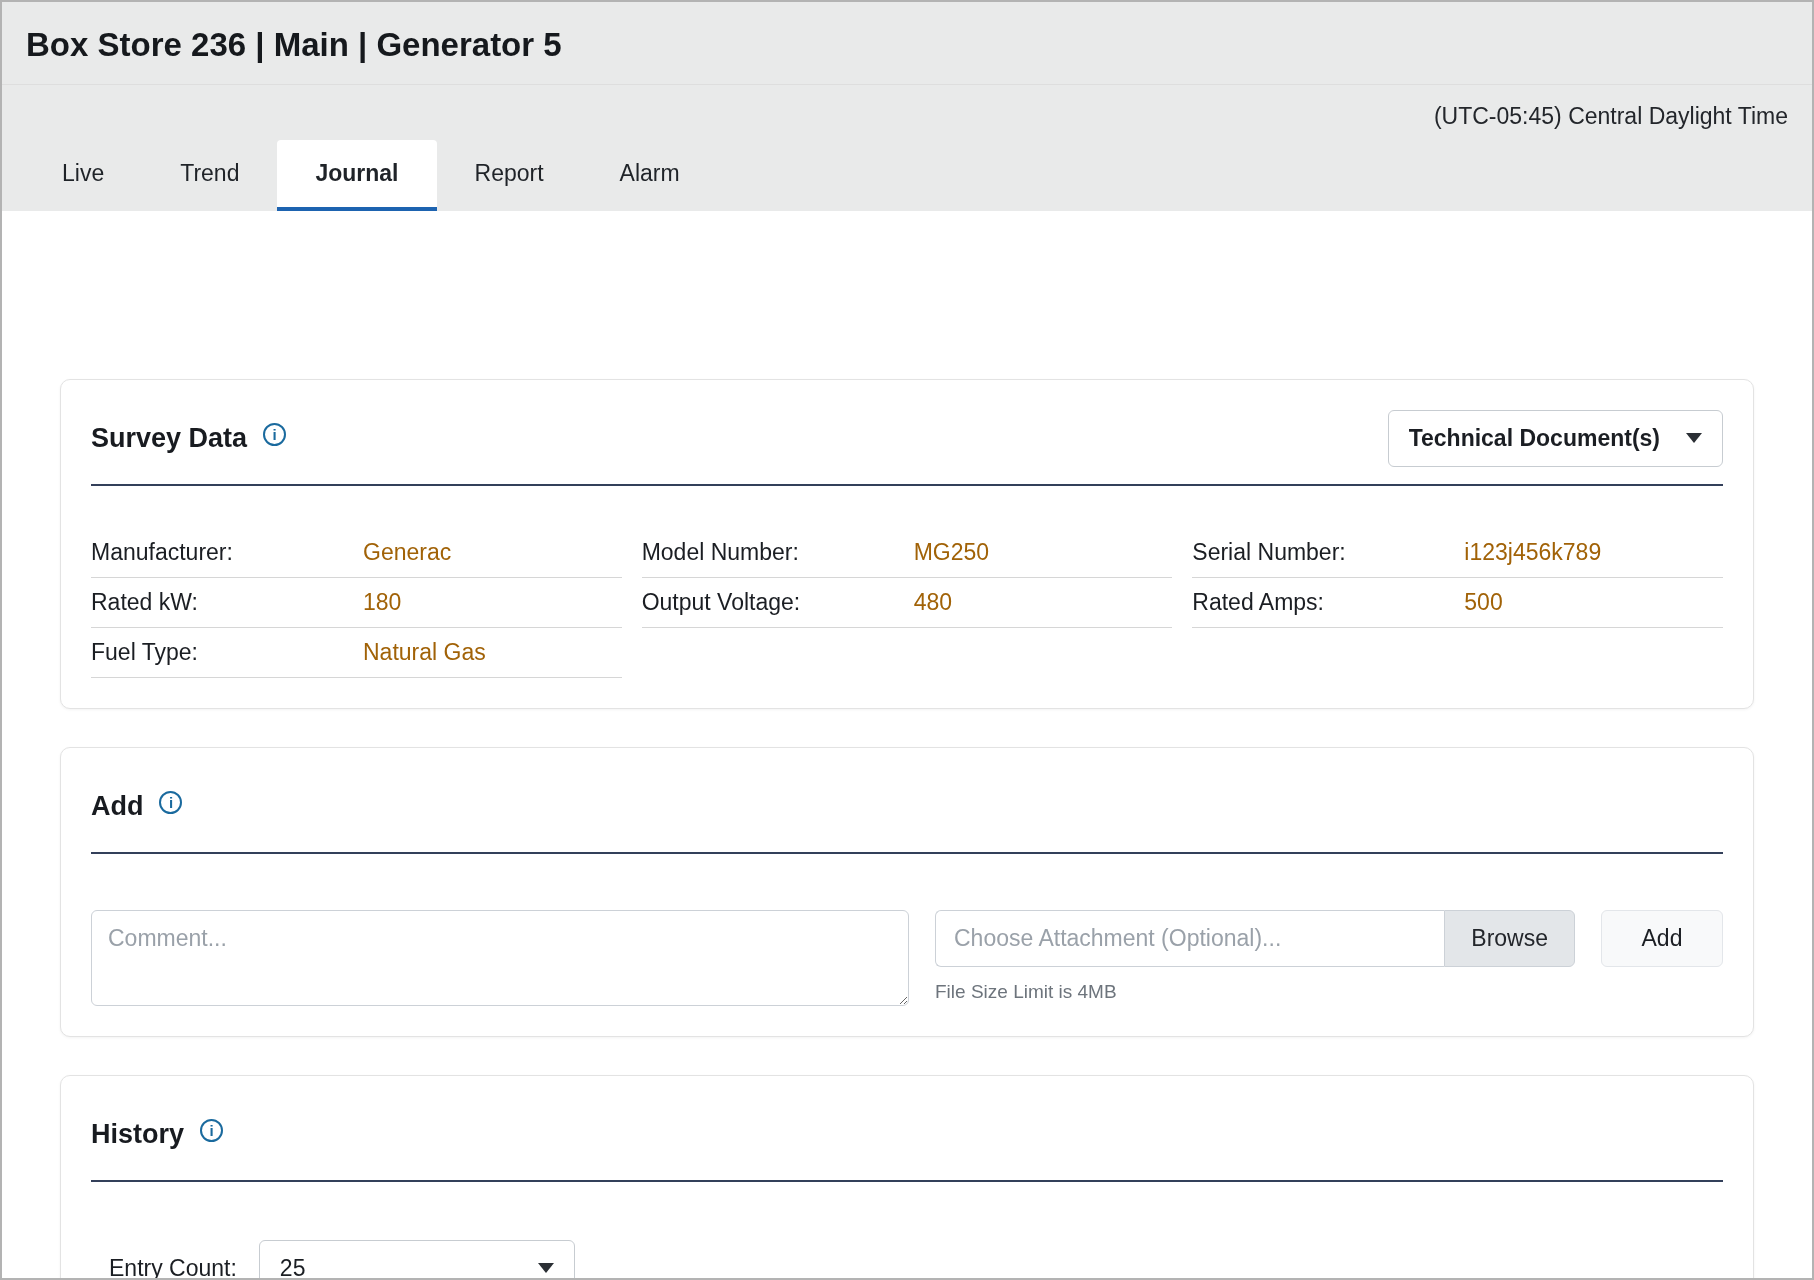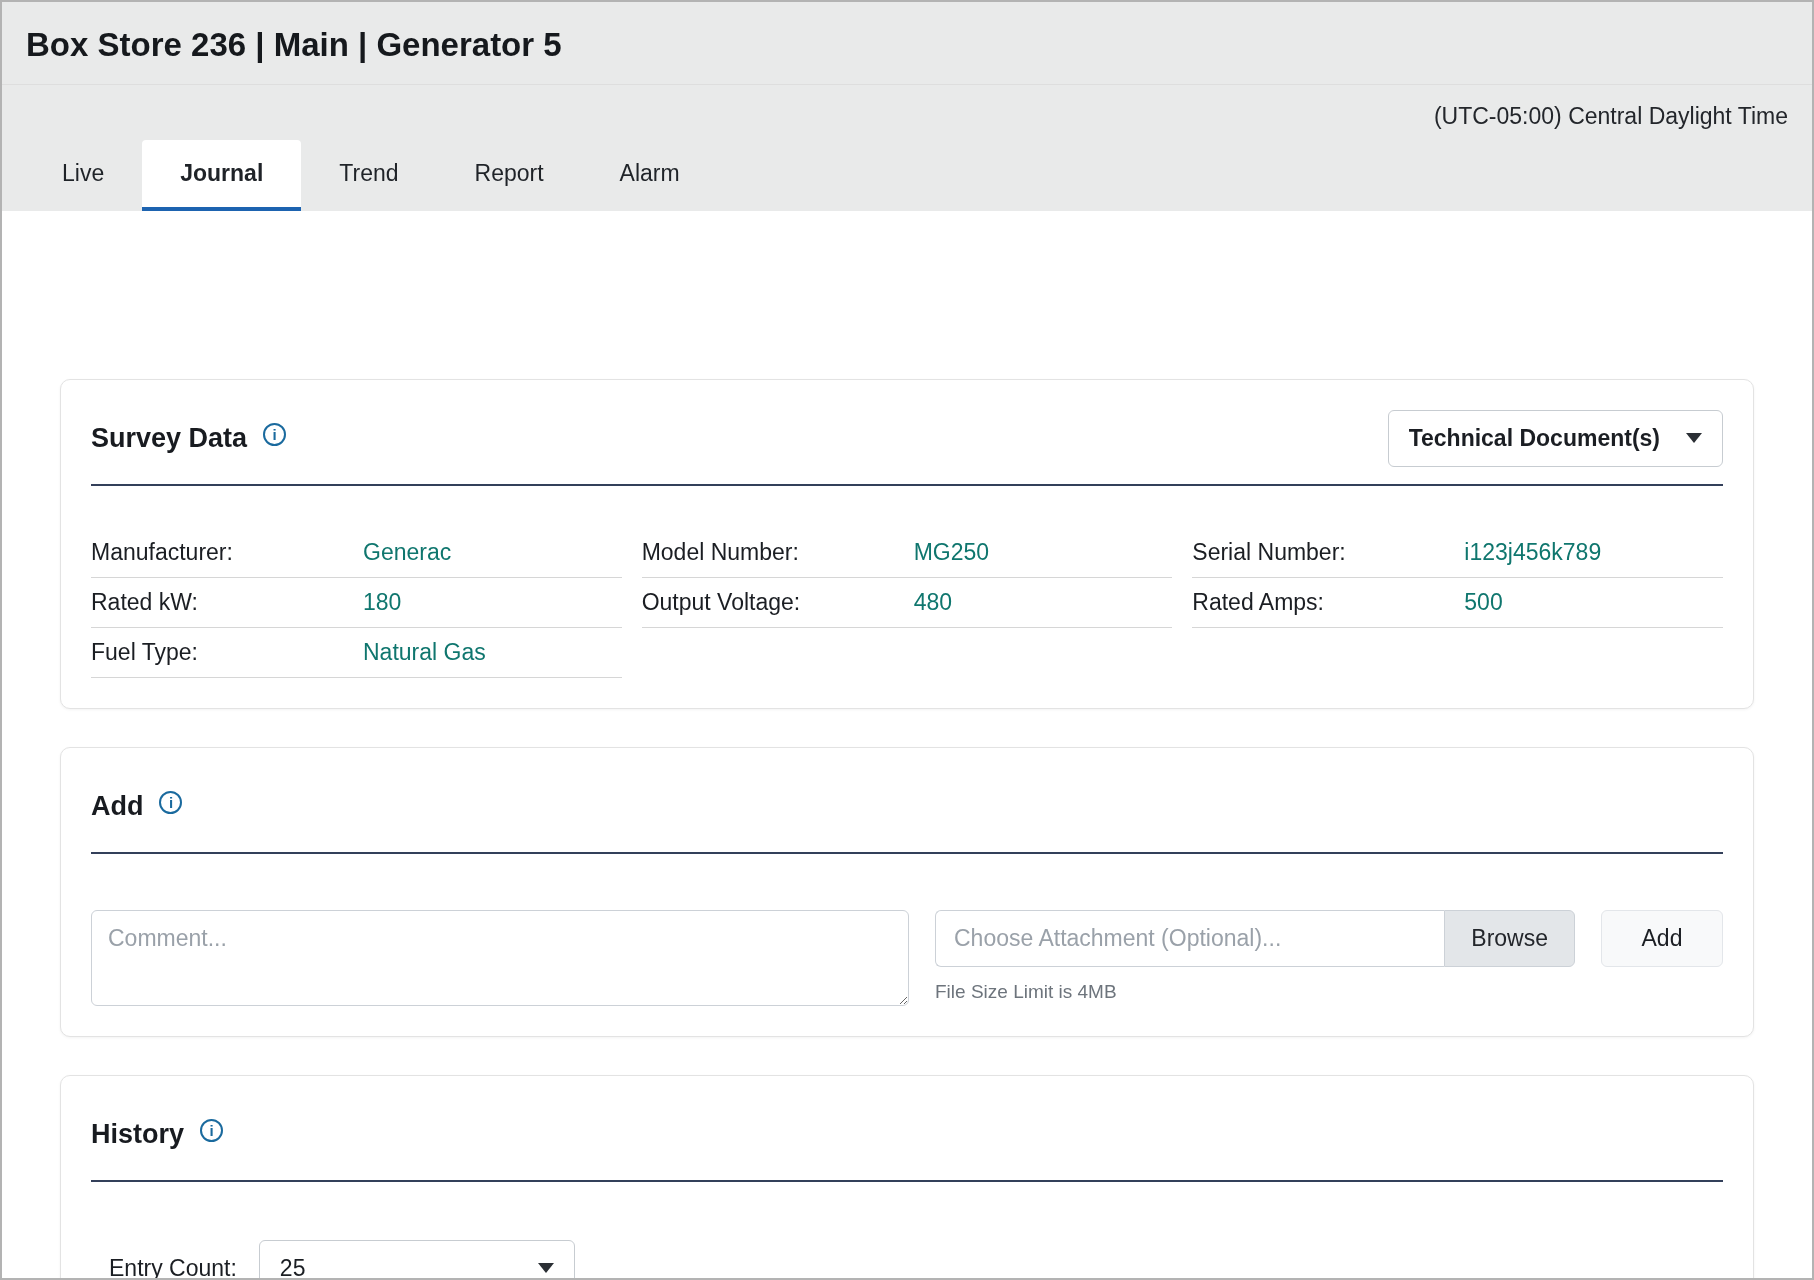--- a/index.html
+++ b/index.html
@@ -129,21 +129,21 @@
   }
   .survey-cell {
     display: flex;
     align-items: center;
     min-height: 50px;
     border-bottom: 1px solid #d6d6d6;
     font-size: 23px;
   }
   .survey-cell.empty { border-bottom: none; }
   .survey-cell .f-label { width: 272px; flex: 0 0 272px; color: #1b1e23; }
-  .survey-cell .f-value { color: #0f766e; }
+  .survey-cell .f-value { color: #a16207; }
 
   
   .add-form {
     display: flex;
     align-items: flex-start;
     margin-top: 56px;
     gap: 26px;
   }
   textarea.comment {
     width: 818px;
@@ -229,26 +229,26 @@
 </head>
 <body>
 
 <div class="page">
 
   <header class="topbar">
     <div class="titlebar">
       <h1>Box Store 236 | Main | Generator 5</h1>
     </div>
     <div class="tz-row">
-      <span>(UTC-05:00) Central Daylight Time</span>
+      <span>(UTC-05:45) Central Daylight Time</span>
     </div>
     <nav class="tabs">
       <div class="tab">Live</div>
+      <div class="tab">Trend</div>
       <div class="tab active">Journal</div>
-      <div class="tab">Trend</div>
       <div class="tab">Report</div>
       <div class="tab">Alarm</div>
     </nav>
   </header>
 
   <main class="content">
 
     <section class="card">
       <div class="card-head">
         <div class="card-title-wrap">

